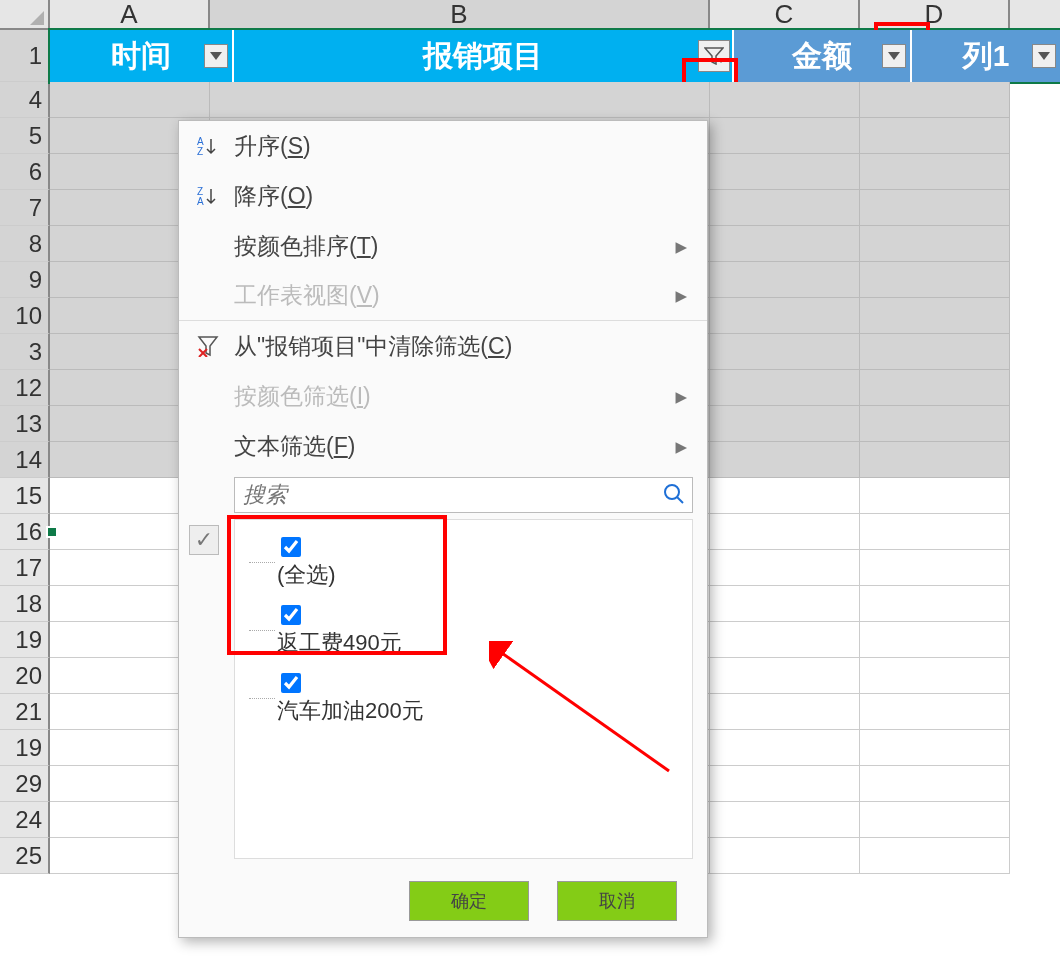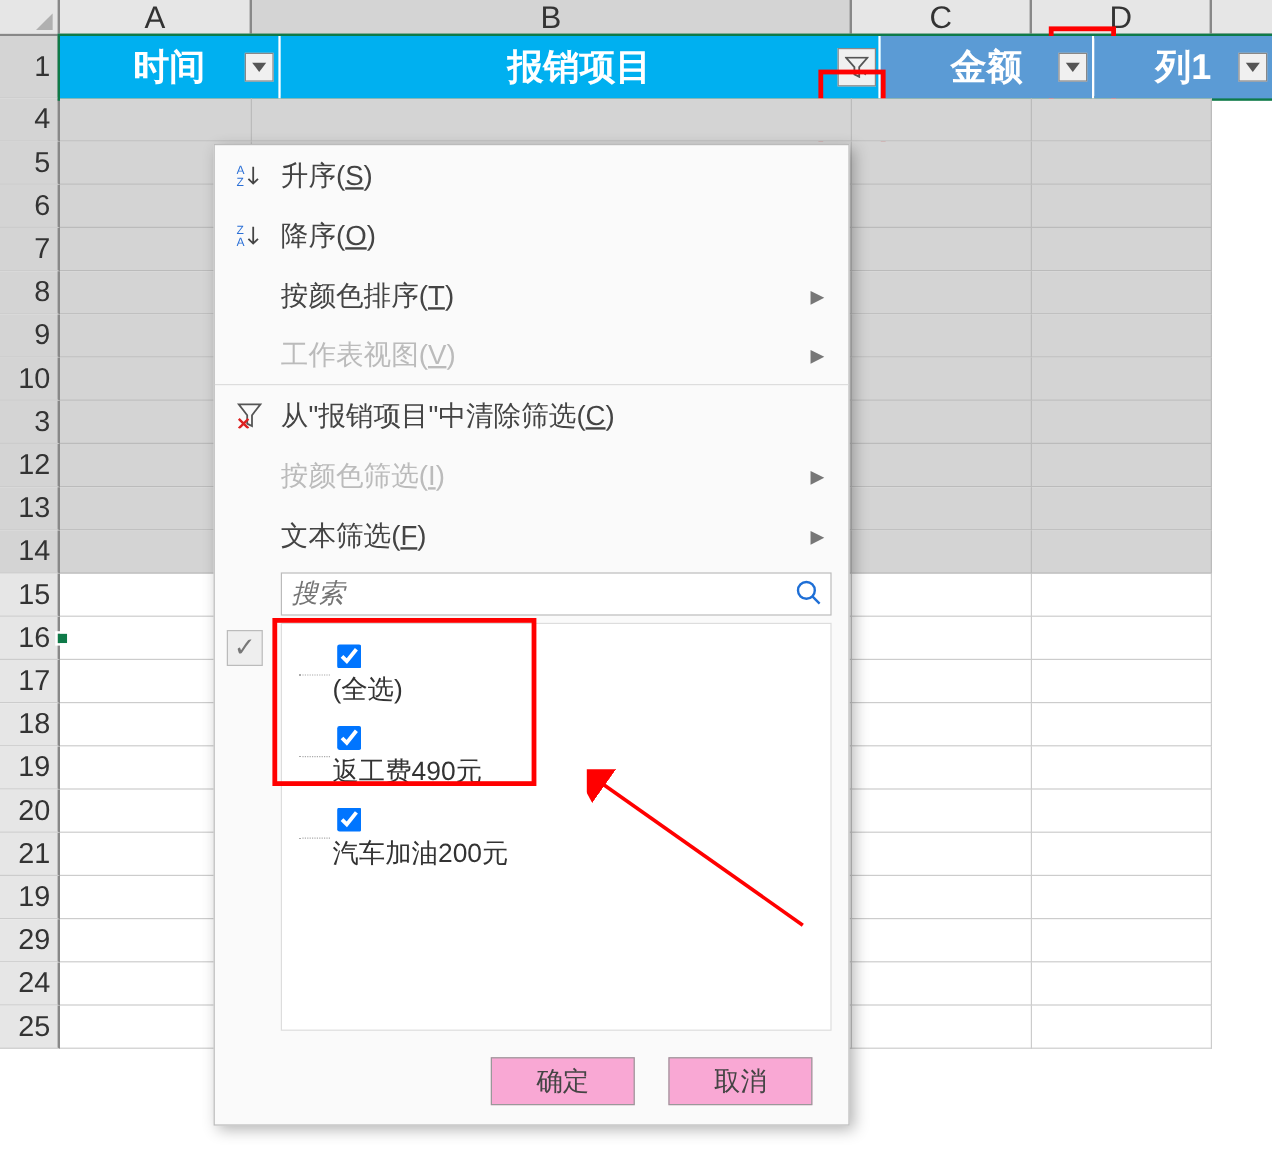--- a/index.html
+++ b/index.html
@@ -245,22 +245,22 @@
   .btn-row {
     display:flex;
     justify-content:flex-end;
     gap:28px;
     padding:10px 30px 16px 0;
   }
   .btn {
     width:120px;
     height:40px;
     border:1px solid #999;
-    background:#f9a8d4;
-    font-size:22px;
+    background:#84cc16;
+    font-size:18px;
     display:flex;
     align-items:center;
     justify-content:center;
   }
 
   .green-marker {
     position:absolute;
     width:8px; height:8px;
     background:#0e7a48;
     outline:2px solid #fff;

